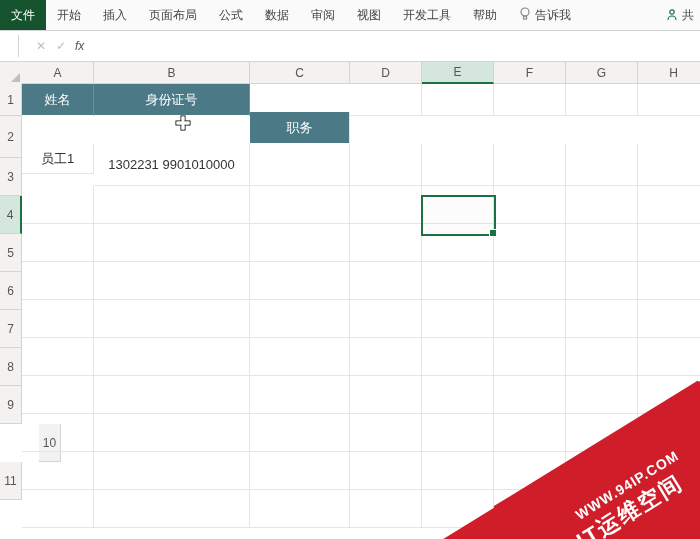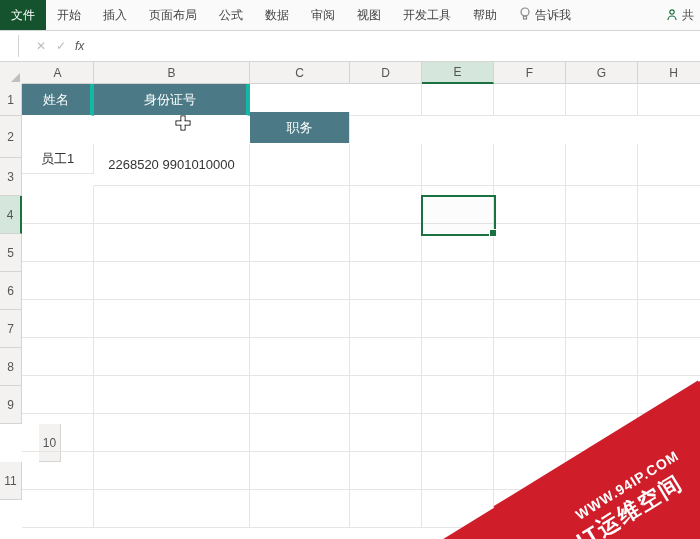--- a/index.html
+++ b/index.html
@@ -30,21 +30,21 @@
   .ch{height:22px;display:flex;align-items:center;justify-content:center;background:#f3f2f1;color:#555;border-right:1px solid #d4d4d4;border-bottom:1px solid #d4d4d4;box-sizing:border-box}
   .ch.sel{background:#d5e6dd;border-bottom:2px solid #1a7243}
 
   .row-headers{position:absolute;left:0;top:22px;width:22px}
   .rh{width:22px;display:flex;align-items:center;justify-content:center;background:#f3f2f1;color:#555;border-right:1px solid #d4d4d4;border-bottom:1px solid #d4d4d4;box-sizing:border-box}
   .rh.sel{background:#d5e6dd;border-right:2px solid #1a7243}
 
   .cells{position:absolute;left:22px;top:22px}
   .row{display:flex}
   .cell{border-right:1px solid #e5e5e5;border-bottom:1px solid #e5e5e5;box-sizing:border-box;display:flex;align-items:center;padding:0 6px;font-size:13px;color:#333}
-  .cell.hdrcell{background:#4b7a86;color:#fff;justify-content:center;border-right:4px solid #14b8a6;border-bottom:1px solid #fff}
+  .cell.hdrcell{background:#4b7a86;color:#fff;justify-content:center;border-right:1px solid #14b8a6;border-bottom:1px solid #fff}
   .cell.hdrcell.last{border-right:1px solid #e5e5e5}
   .cell.center{justify-content:center}
 
   .selection{position:absolute;border:2px solid #1a7243;background:rgba(26,114,67,0.02);pointer-events:none}
   .selection::after{content:"";position:absolute;right:-3px;bottom:-3px;width:6px;height:6px;background:#1a7243;border:1px solid #fff}
 
   .plus-cursor{position:absolute;pointer-events:none}
 
   
   .wm{position:absolute;right:0;bottom:0;width:260px;height:160px;pointer-events:none}
@@ -132,21 +132,21 @@
           <div class="cell hdrcell" style="width: 156px; height: 32px;">身份证号</div>
           <div class="cell hdrcell last" style="width: 100px; height: 32px; margin-top: 28px;">职务</div>
           <div class="cell" style="width: 72px; height: 32px;"></div>
           <div class="cell" style="width: 72px; height: 32px;"></div>
           <div class="cell" style="width: 72px; height: 32px;"></div>
           <div class="cell" style="width: 72px; height: 32px;"></div>
           <div class="cell" style="width: 72px; height: 32px;"></div>
         </div>
         <div class="row">
           <div class="cell center" style="width: 72px; height: 30px;">员工1</div>
-          <div class="cell center" style="width: 156px; height: 42px;">2268520  9901010000</div>
+          <div class="cell center" style="width: 156px; height: 42px;">1302231  9901010000</div>
           <div class="cell" style="width: 100px; height: 42px;"></div>
           <div class="cell" style="width: 72px; height: 42px;"></div>
           <div class="cell" style="width: 72px; height: 42px;"></div>
           <div class="cell" style="width: 72px; height: 42px;"></div>
           <div class="cell" style="width: 72px; height: 42px;"></div>
           <div class="cell" style="width: 72px; height: 42px;"></div>
         </div>
         <div class="row">
           <div class="cell" style="width: 72px; height: 38px;"></div>
           <div class="cell" style="width: 156px; height: 38px;"></div>

